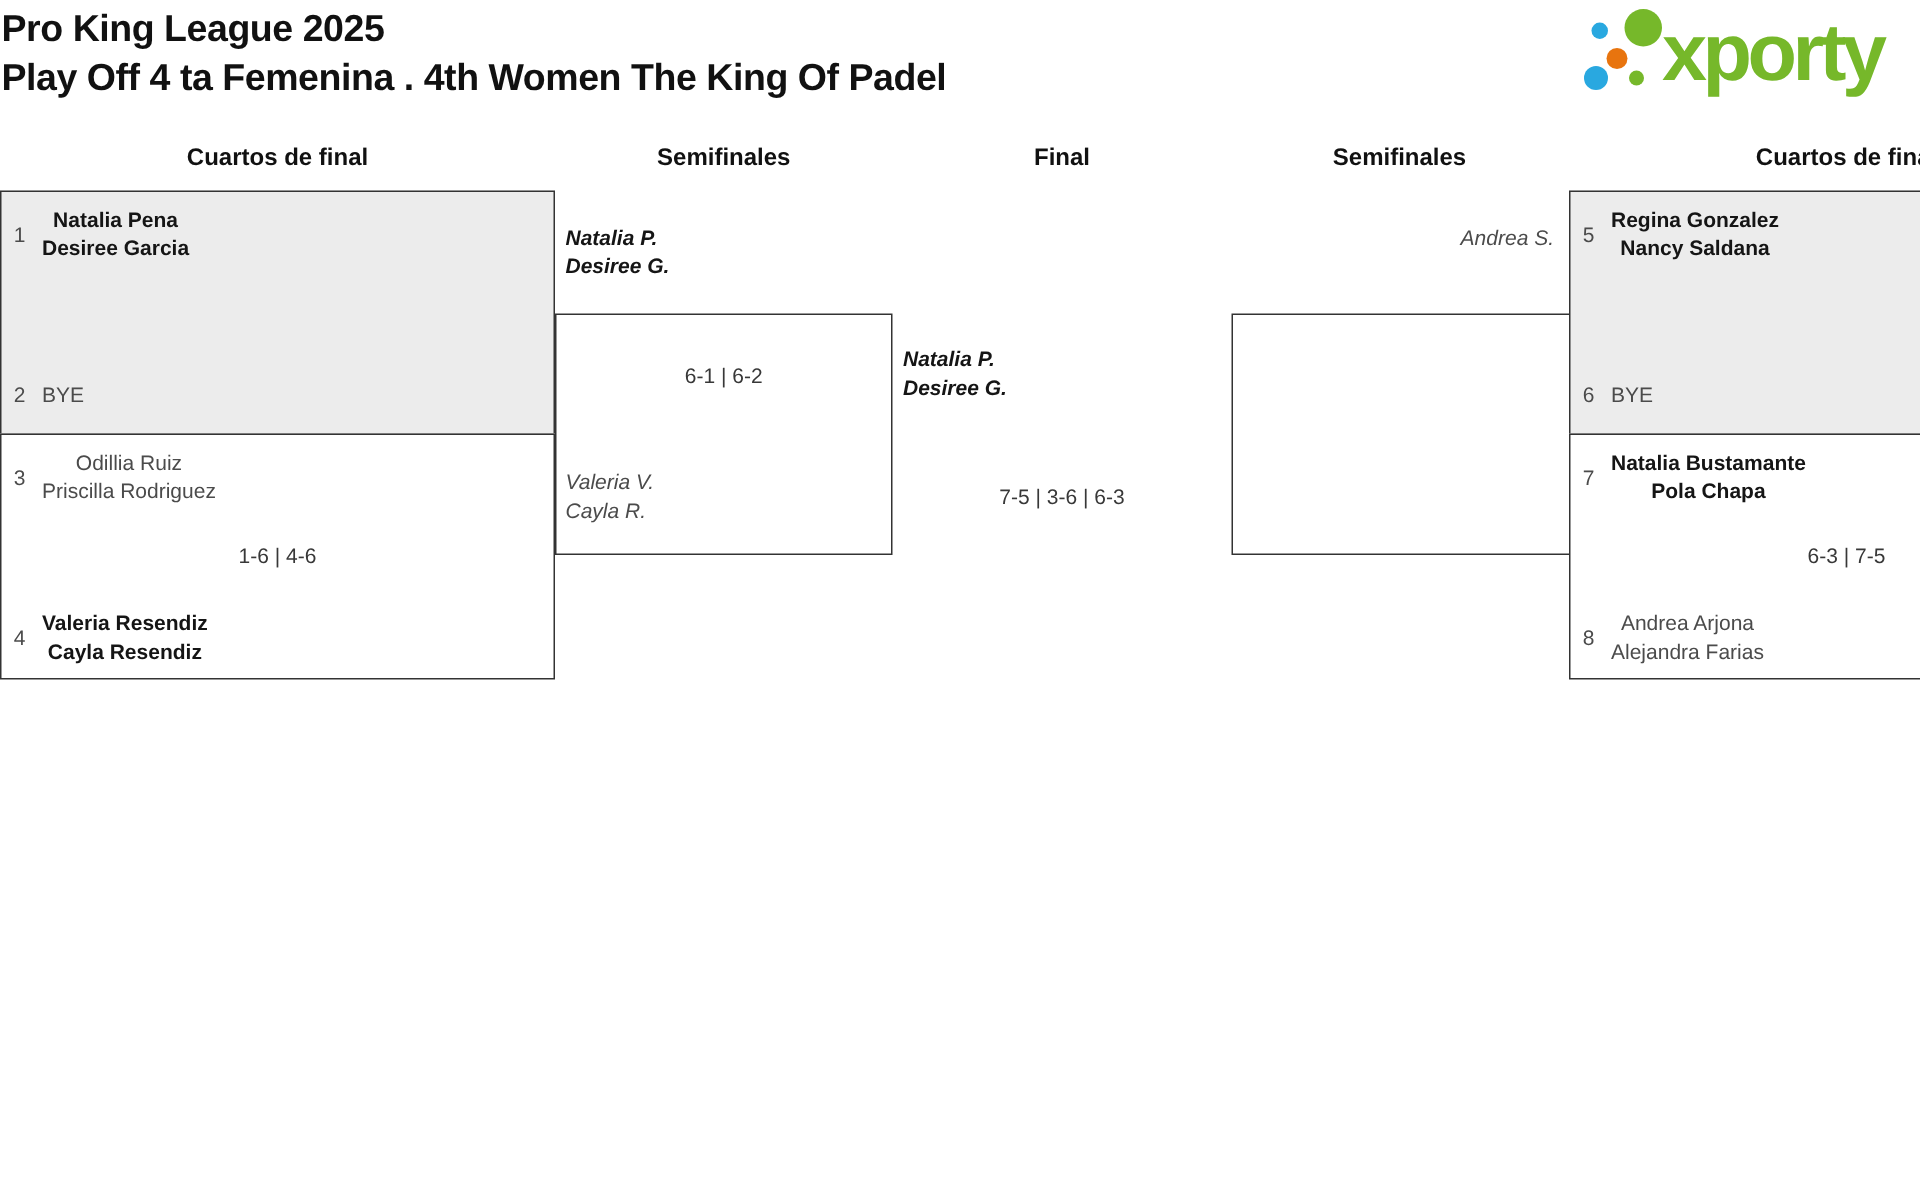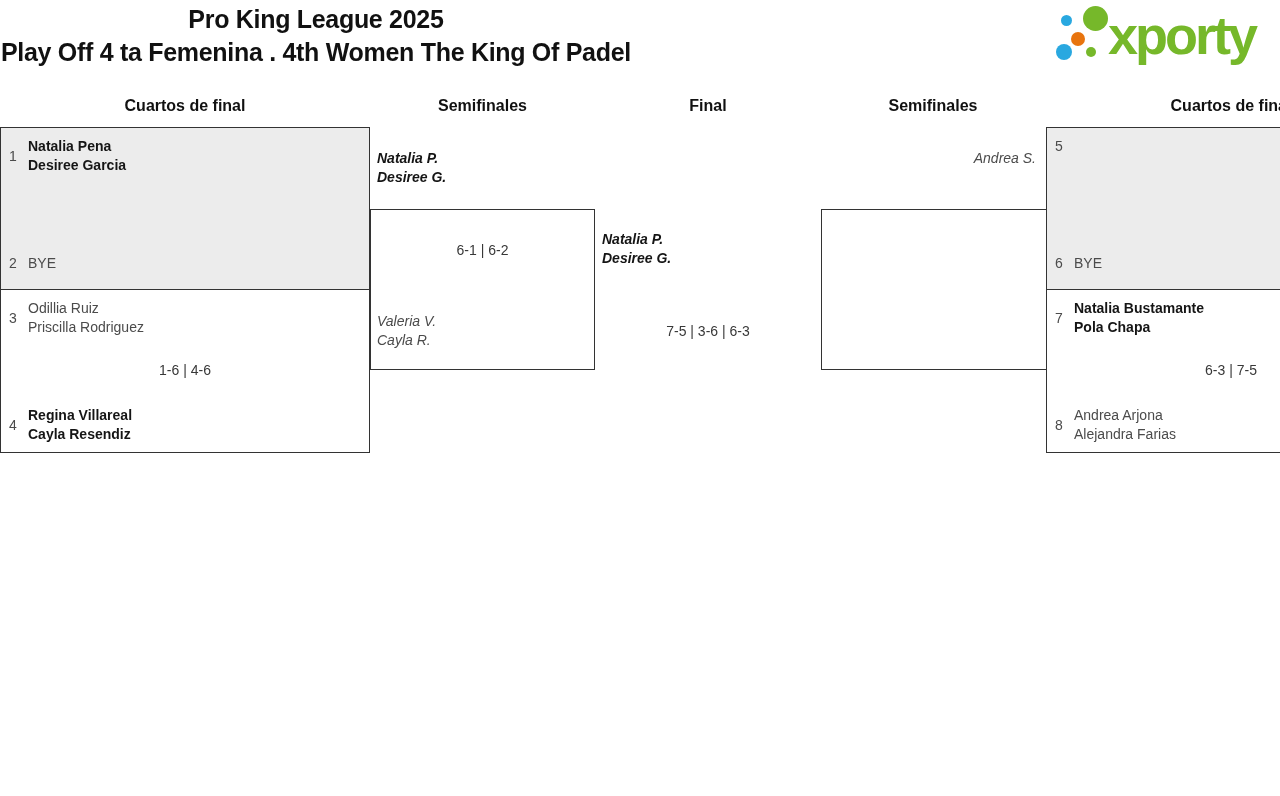--- a/index.html
+++ b/index.html
@@ -15,21 +15,21 @@
   *{margin:0;padding:0;box-sizing:border-box;}
   html,body{width:1280px;height:796px;}
   body{
     position:relative;
     overflow:hidden;
     background:#ffffff;
     font-family:"Liberation Sans","DejaVu Sans",sans-serif;
     color:var(--text-dark);
   }
   
-  .title{position:absolute;left:1px;top:3px;font-size:25px;line-height:33px;font-weight:700;color:#111;letter-spacing:-0.3px;text-align:center;}
+  .title{position:absolute;left:1px;top:3px;font-size:25px;line-height:33px;font-weight:700;color:#111;letter-spacing:-0.3px;}
   .logo{position:absolute;left:1045px;top:0;width:235px;height:80px;}
   .dot{position:absolute;border-radius:50%;}
   .d-blue-sm{left:16px;top:15px;width:11px;height:11px;background:var(--logo-blue);}
   .d-green-lg{left:38px;top:6px;width:25px;height:25px;background:var(--logo-green);}
   .d-orange{left:26px;top:32px;width:14px;height:14px;background:var(--logo-orange);}
   .d-blue-lg{left:11px;top:44px;width:16px;height:16px;background:var(--logo-blue);}
   .d-green-sm{left:41px;top:47px;width:10px;height:10px;background:var(--logo-green);}
   .logo-text{
     position:absolute;left:63px;top:5px;
     font-size:54px;line-height:60px;font-weight:700;
@@ -47,21 +47,21 @@
   .gray{background:var(--box-gray);}
   .b-qf-l1{left:0;top:127px;width:370px;height:163px;}
   .b-qf-l2{left:0;top:288.5px;width:370px;height:164px;}
   .b-sf-l{left:370px;top:208.5px;width:225px;height:161px;}
   .b-sf-r{left:820.5px;top:208.5px;width:226px;height:161px;}
   .b-qf-r1{left:1046px;top:127px;width:370px;height:163px;}
   .b-qf-r2{left:1046px;top:288.5px;width:370px;height:164px;}
   
   .entry{position:absolute;display:flex;align-items:center;font-size:14px;line-height:19px;}
   .seed{width:18px;text-align:center;color:var(--text-gray);flex:none;}
-  .names{margin-left:6px;color:var(--text-gray);}
+  .names{margin-left:6px;color:var(--text-gray);text-align:center;}
   .names.bold{font-weight:700;color:var(--text-dark);}
   .plain{position:absolute;font-size:14px;line-height:19px;color:var(--text-gray);font-style:italic;}
   .plain.bold{font-weight:700;color:var(--text-dark);}
   .right{text-align:right;}
   .score{position:absolute;font-size:14px;line-height:15px;color:var(--score);text-align:center;}
   
   .e-ql1-t1{left:4px;top:137px;}
   .e-ql1-t2{left:4px;top:254px;}
   .e-ql2-t1{left:4px;top:299px;}
   .e-ql2-t2{left:4px;top:406px;}
@@ -127,21 +127,21 @@
   <span class="seed">3</span>
   <div class="names">
     <div>Odillia Ruiz</div>
     <div>Priscilla Rodriguez</div>
   </div>
 </div>
 <div class="score s-ql2">1-6 | 4-6</div>
 <div class="entry e-ql2-t2">
   <span class="seed">4</span>
   <div class="names bold">
-    <div>Regina Villareal</div>
+    <div>Valeria Resendiz</div>
     <div>Cayla Resendiz</div>
   </div>
 </div>
 
 <div class="plain bold e-sfl-t1">
   <div>Natalia P.</div>
   <div>Desiree G.</div>
 </div>
 <div class="score s-sfl">6-1 | 6-2</div>
 <div class="plain e-sfl-t2">
@@ -156,20 +156,24 @@
 <div class="score s-fin">7-5 | 3-6 | 6-3</div>
 
 <div class="plain right e-sfr-t1">
   <div>Andrea S.</div>
 </div>
 <div class="plain right e-sfr-t2">
 </div>
 
 <div class="entry e-qr1-t1">
   <span class="seed">5</span>
+  <div class="names bold">
+    <div>Regina Gonzalez</div>
+    <div>Nancy Saldana</div>
+  </div>
 </div>
 <div class="entry e-qr1-t2">
   <span class="seed">6</span>
   <div class="names">
     <div>BYE</div>
   </div>
 </div>
 
 <div class="entry e-qr2-t1">
   <span class="seed">7</span>

